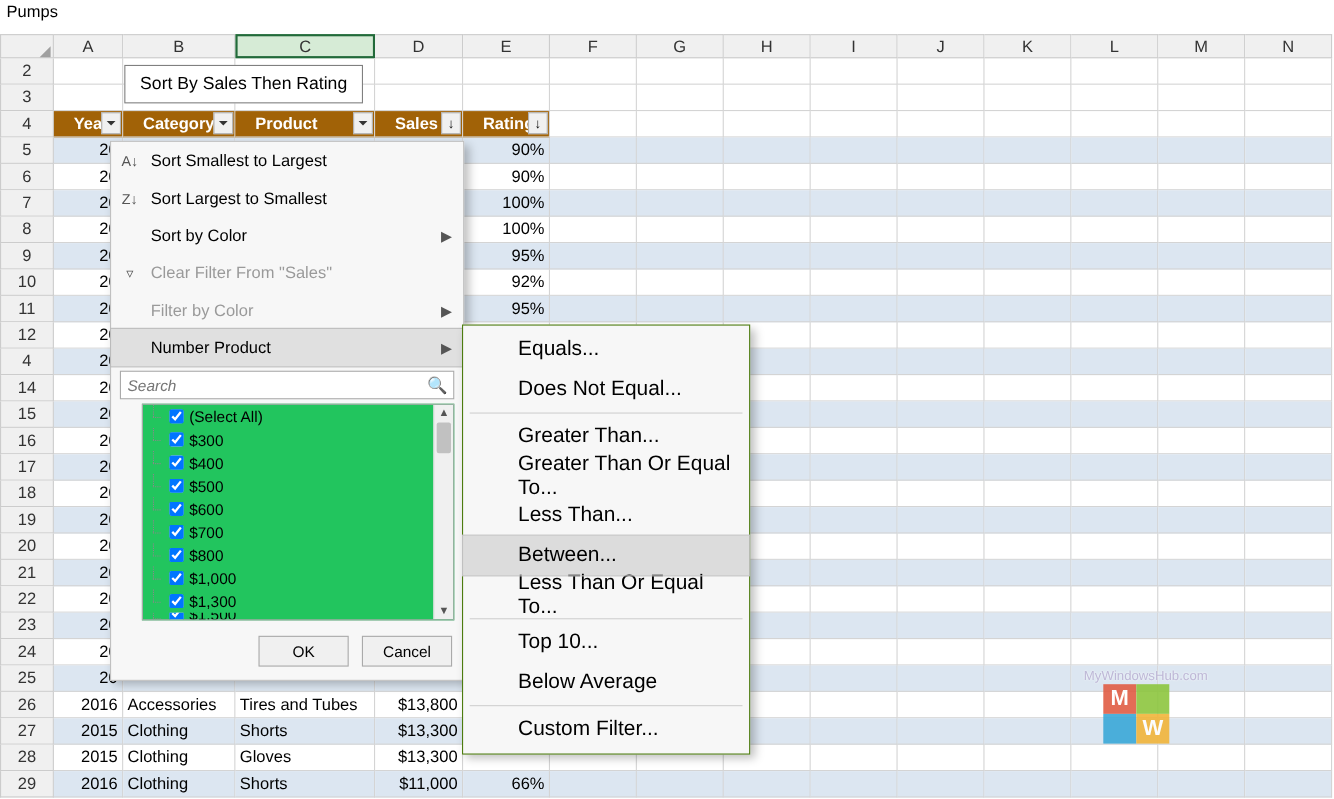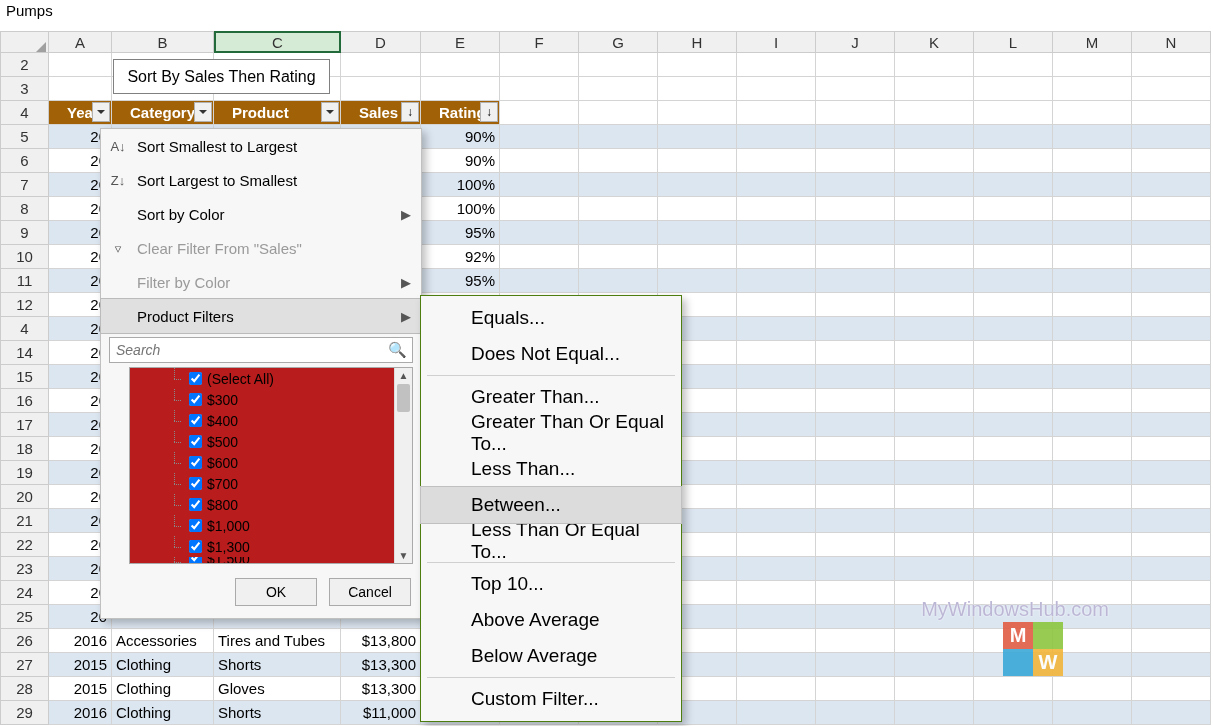--- a/index.html
+++ b/index.html
@@ -187,25 +187,24 @@
   background:#fff;
 }
 .filtermenu .searchwrap{position:relative}
 .filtermenu .searchwrap .mag{
   position:absolute;right:14px;top:8px;
   font-size:15px;color:#666;
 }
 .filtermenu .list{
   margin:0 8px 6px 28px;
   border:1px solid #aaa;
-  background:#b91c1c;
+  background:#22c55e;
   height:195px;
   overflow:hidden;
   position:relative;
-  padding-left:35px;
 }
 .filtermenu .list .scroll{
   position:absolute;right:0;top:0;bottom:0;width:17px;
   background:#f0f0f0;border-left:1px solid #ddd;
 }
 .filtermenu .list .scroll .thumb{
   position:absolute;left:2px;right:2px;top:16px;height:28px;
   background:#c1c1c1;border-radius:2px;
 }
 .filtermenu .list .scroll .up,.filtermenu .list .scroll .dn{
@@ -264,22 +263,22 @@
 }
 .submenu .smi.highlight{
   background:#dcdcdc;outline:1px solid #c0c0c0;
 }
 .submenu .sep{
   height:1px;background:#d0d0d0;margin:3px 6px;
 }
 
 
 .watermark{
-  position:absolute;right:104px;bottom:105px;
-  font-size:20px;color:#bdb7d6;
+  position:absolute;right:115px;bottom:105px;
+  font-size:12px;color:#bdb7d6;
   text-shadow:0 0 2px #fff;
   z-index:5;
 }
 .wlogo{
   position:absolute;right:150px;bottom:50px;width:60px;height:54px;
   z-index:5;opacity:.9;
 }
 .wlogo .q{position:absolute;width:30px;height:27px;display:flex;align-items:center;justify-content:center;font-size:20px;color:#fff;font-weight:bold}
 .wlogo .tl{left:0;top:0;background:#e15d44}
 .wlogo .tr{right:0;top:0;background:#8dc63f}
@@ -824,21 +823,21 @@
   </div>
   <div class="mi disabled">
     <span class="ic">▿</span>
     <span>Clear Filter From "Sales"</span>
   </div>
   <div class="mi disabled">
     <span>Filter by Color</span>
     <span class="arr">▶</span>
   </div>
   <div class="mi highlight">
-    <span>Product Filters</span>
+    <span>Number Product</span>
     <span class="arr">▶</span>
   </div>
   <div class="searchwrap">
     <input class="searchbox" placeholder="Search" style="">
     <span class="mag">🔍</span>
   </div>
   <div class="list">
     <div id="checkhost">
         <div class="check-item">
           <span class="twig"></span>
@@ -907,21 +906,20 @@
   <div class="smi">Equals...</div>
   <div class="smi">Does Not Equal...</div>
   <div class="sep"></div>
   <div class="smi">Greater Than...</div>
   <div class="smi">Greater Than Or Equal To...</div>
   <div class="smi">Less Than...</div>
   <div class="smi highlight">Between...</div>
   <div class="smi">Less Than Or Equal To...</div>
   <div class="sep"></div>
   <div class="smi">Top 10...</div>
-  <div class="smi">Above Average</div>
   <div class="smi">Below Average</div>
   <div class="sep"></div>
   <div class="smi">Custom Filter...</div>
 </div>
 
 <div class="watermark">MyWindowsHub.com</div>
 <div class="wlogo">
   <div class="q tl">M</div>
   <div class="q tr"></div>
   <div class="q bl"></div>

